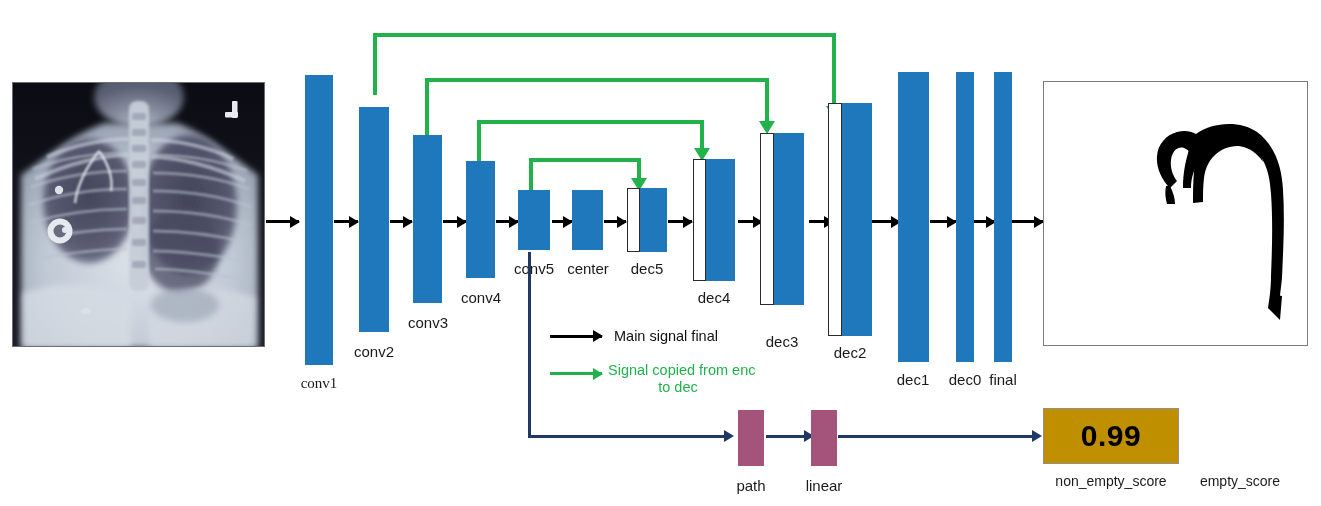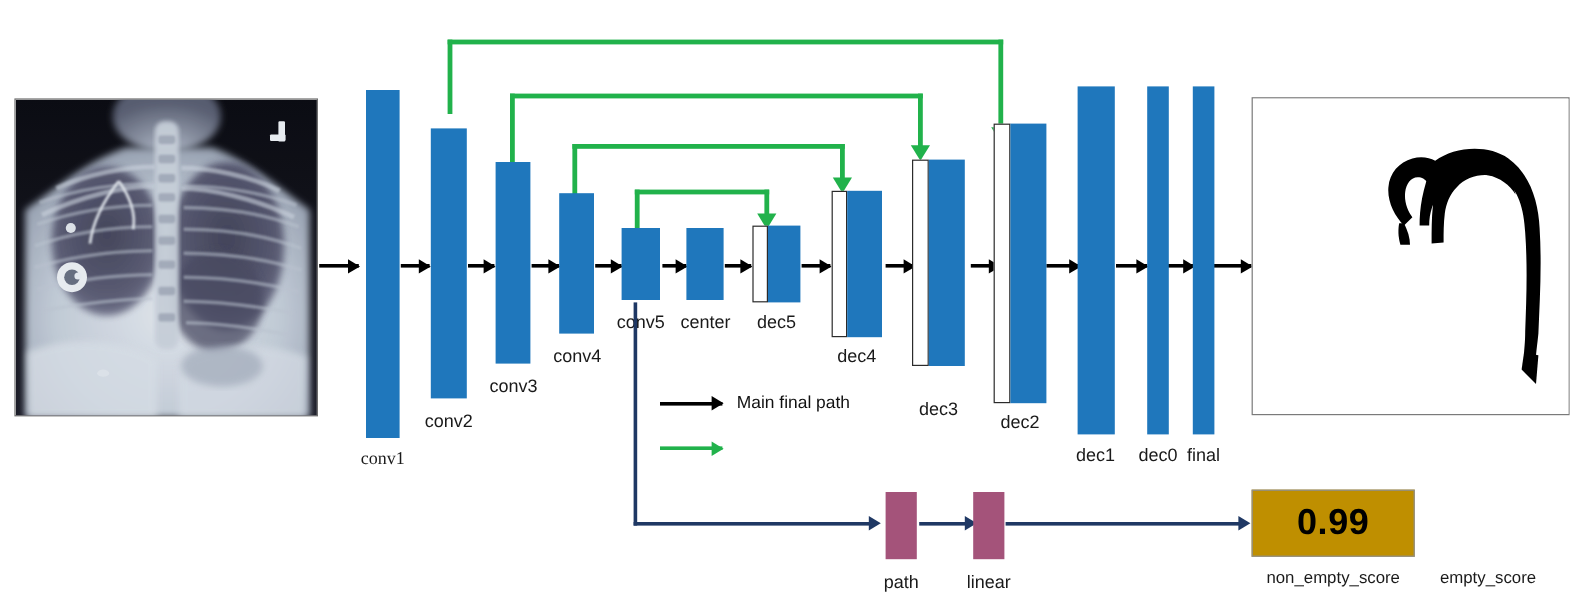--- a/index.html
+++ b/index.html
@@ -353,23 +353,27 @@
                C182,61 167,66 158,76
                C150,85 147,96 147,106
                L139,106
                C139,92 141,76 150,54 Z" fill="#000000"></path>
       <path d="M226,212 L238,214 L236,238 L224,226 Z" fill="#000000"></path>
       <path d="M126,104 C129,110 131,116 131,122 L123,122 C121,115 121,109 122,104 Z" fill="#000000"></path>
     </svg>
   </div>
 
   <div class="leg-arrow abs black" style="left:550px;top:335px;width:52px;background:#000000;color:#000000;"></div>
-  <div class="legend-text black abs" style="left:614px;top:328px;">Main final path</div>
+  <div class="legend-text black abs" style="left:614px;top:328px;">Main signal final</div>
 
   <div class="leg-arrow abs green" style="left:550px;top:372px;width:52px;background:#21B24B;color:#21B24B;height:3.4px;"></div>
+  <div class="legend-text green abs" style="left:608px;top:362px;width:140px;">
+    <span>Signal copied from enc</span><br>
+    <span>to dec</span>
+  </div>
 
   <div class="n-seg abs" style="left:528px;top:252px;width:3px;height:186px;"></div>
   <div class="n-seg abs" style="left:528px;top:435px;width:198px;height:3px;"></div>
   <div class="n-head abs" style="left:724px;top:430px;"></div>
 
   <div class="mauve abs" style="left:738px;top:410px;width:26px;height:56px;"></div>
   <div class="block-label abs" style="left:701px;top:478px;width:100px;">path</div>
 
   <div class="n-seg abs" style="left:766px;top:435px;width:40px;height:3px;"></div>
   <div class="n-head abs" style="left:804px;top:430px;"></div>

